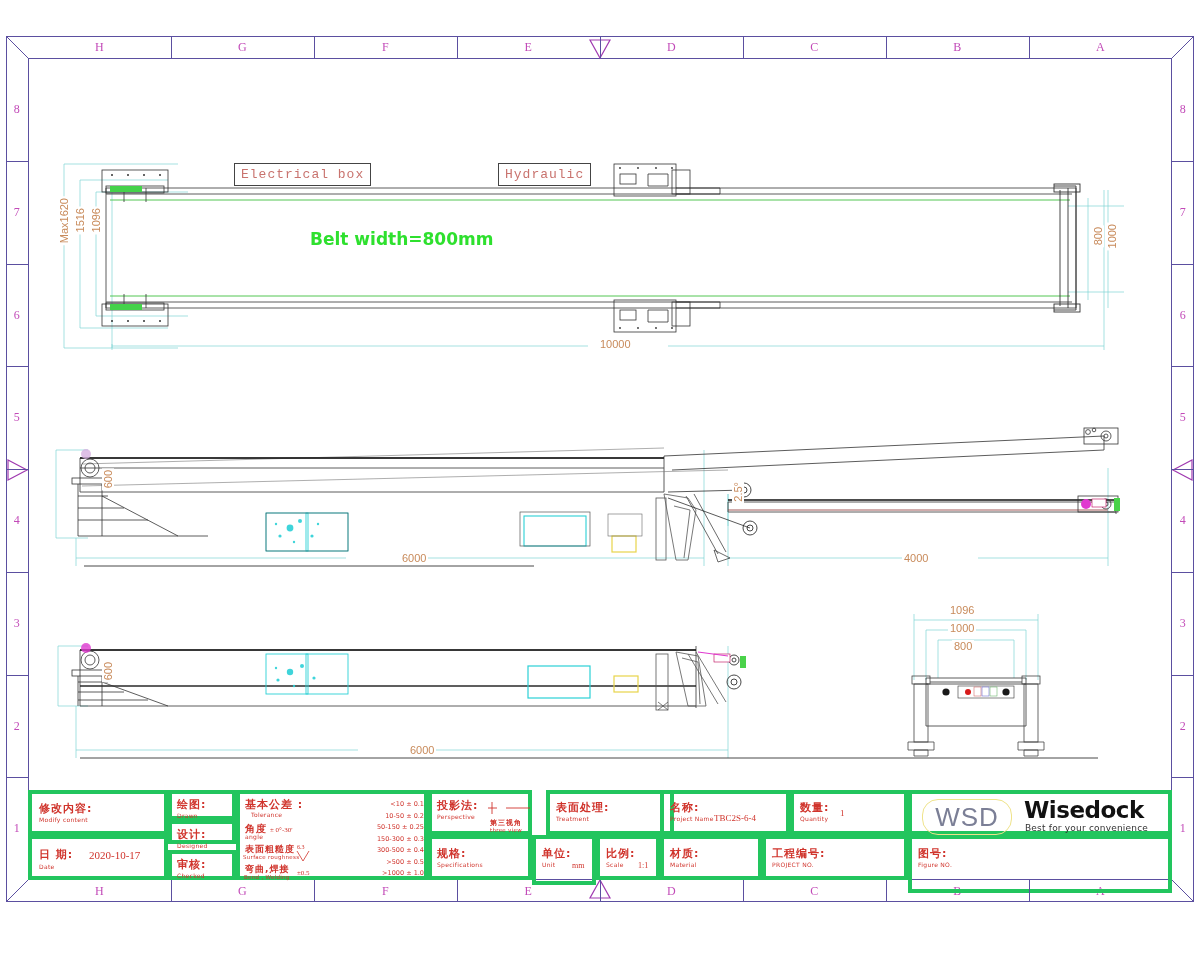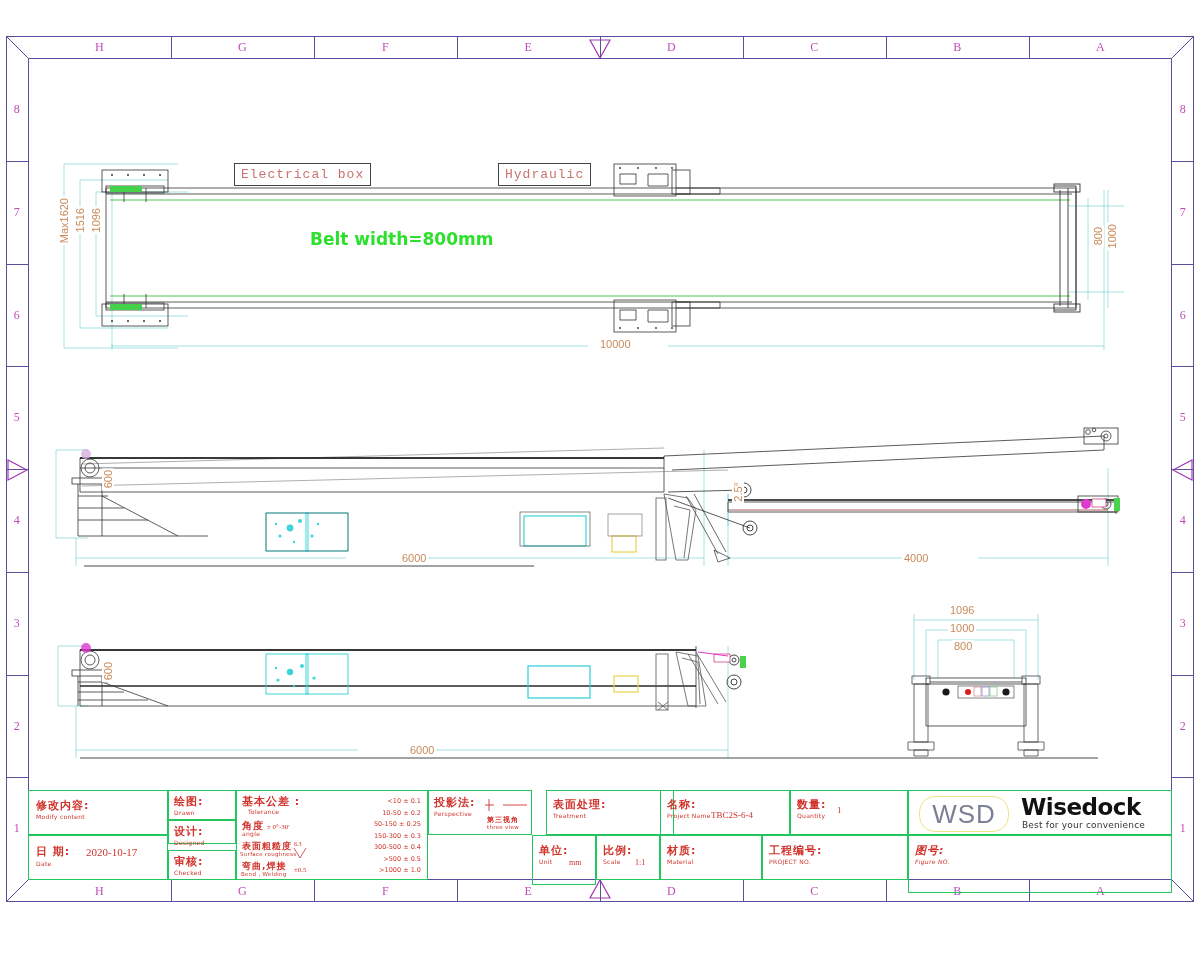--- a/index.html
+++ b/index.html
@@ -16,21 +16,21 @@
       color:#c24ab8;text-align:center;letter-spacing:.5px;}
   .zsep{position:absolute;background:#5b4fa0;}
 
   
   #draw{position:absolute;left:28px;top:58px;width:1144px;height:822px;}
   #draw svg{position:absolute;left:0;top:0;}
 
   
   #tb{position:absolute;left:28px;top:790px;width:1144px;height:90px;
       box-sizing:border-box;}
-  #tb .cell{position:absolute;box-sizing:border-box;border:1px solid #22c55e;}
+  #tb .cell{position:absolute;box-sizing:border-box;border:4px solid #22c55e;}
   .cn{color:#d0342c;font-family:"DejaVu Sans",sans-serif;font-size:11px;
       font-weight:bold;letter-spacing:1px;white-space:nowrap;}
   .en{color:#d0342c;font-family:"DejaVu Sans",sans-serif;font-size:6px;
       letter-spacing:.3px;white-space:nowrap;}
   .val{color:#d0342c;font-family:"Liberation Serif",serif;font-size:11px;
        white-space:nowrap;}
   .valsm{color:#d0342c;font-family:"Liberation Serif",serif;font-size:7px;
        white-space:nowrap;}
   .tolrow{color:#d0342c;font-family:"DejaVu Sans",sans-serif;font-size:6.5px;
        white-space:nowrap;text-align:right;}
@@ -522,20 +522,24 @@
       <svg style="position:absolute;left:56px;top:5px;width:46px;height:18px;">
         <g stroke="#d0342c" stroke-width="0.9" fill="none">
           <path d="M4,3 L4,15 M0,9 L9,9"></path>
           <path d="M18,9 L42,9"></path>
         </g>
       </svg>
       <div class="cn" style="position:absolute;left:58px;top:24px;font-size:7px;">第三视角</div>
       <div class="en" style="position:absolute;left:58px;top:33px;font-size:5.5px;">three view</div>
     </div>
 
+    <div class="cell" style="left:400px;top:45px;width:104px;height:45px;">
+      <div class="cn" style="position:absolute;left:5px;top:7px;">规格:</div>
+      <div class="en" style="position:absolute;left:5px;top:22px;">Specifications</div>
+    </div>
 
     <div class="cell" style="left:504px;top:0;width:128px;height:45px;margin-left:14px;">
       <div class="cn" style="position:absolute;left:6px;top:6px;">表面处理:</div>
       <div class="en" style="position:absolute;left:6px;top:21px;">Treatment</div>
     </div>
 
     <div class="cell" style="left:504px;top:45px;width:64px;height:50px;">
       <div class="cn" style="position:absolute;left:6px;top:7px;">单位:</div>
       <div class="en" style="position:absolute;left:6px;top:22px;">Unit</div>
       <div class="valsm" style="position:absolute;left:36px;top:22px;font-size:8px;">mm</div>
@@ -572,21 +576,21 @@
     <div class="cell" style="left:880px;top:0;width:264px;height:45px;">
       <div style="position:absolute;left:10px;top:5px;width:88px;height:34px;
                   border:1.5px solid #efe38a;border-radius:16px;
                   display:flex;align-items:center;justify-content:center;">
         <span class="wsd">WSD</span>
       </div>
       <div class="wname" style="position:absolute;left:112px;top:3px;">Wisedock</div>
       <div class="wtag" style="position:absolute;left:113px;top:29px;">Best for your convenience</div>
     </div>
 
-    <div class="cell" style="left:880px;top:45px;width:264px;height:58px;font-style:italic;">
+    <div class="cell" style="left:880px;top:45px;width:264px;height:58px;">
       <div class="cn" style="position:absolute;left:6px;top:7px;">图号:</div>
       <div class="en" style="position:absolute;left:6px;top:22px;">Figure NO.</div>
     </div>
   </div>
 <div class="zsep" style="left: 171px; top: 36px; width: 1px; height: 22px;"></div>
     <div class="zsep" style="left: 171px; top: 880px; width: 1px; height: 22px;"></div>
     <div class="zsep" style="left: 314px; top: 36px; width: 1px; height: 22px;"></div>
     <div class="zsep" style="left: 314px; top: 880px; width: 1px; height: 22px;"></div>
     <div class="zsep" style="left: 457px; top: 36px; width: 1px; height: 22px;"></div>
     <div class="zsep" style="left: 457px; top: 880px; width: 1px; height: 22px;"></div>

